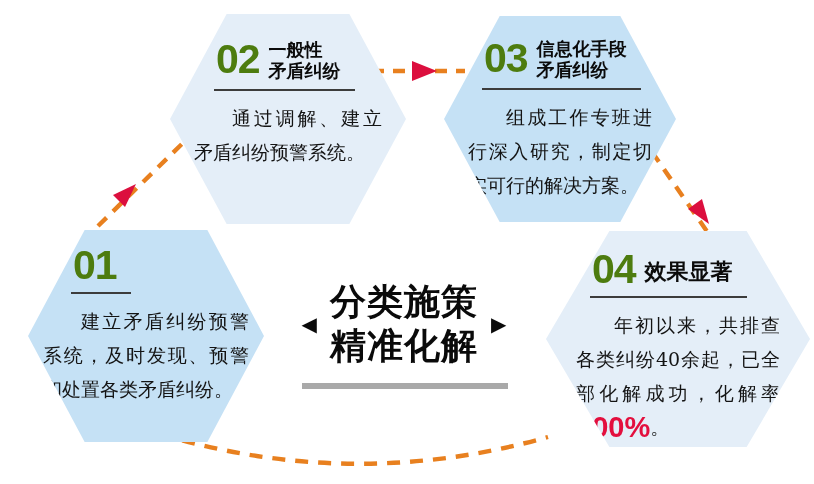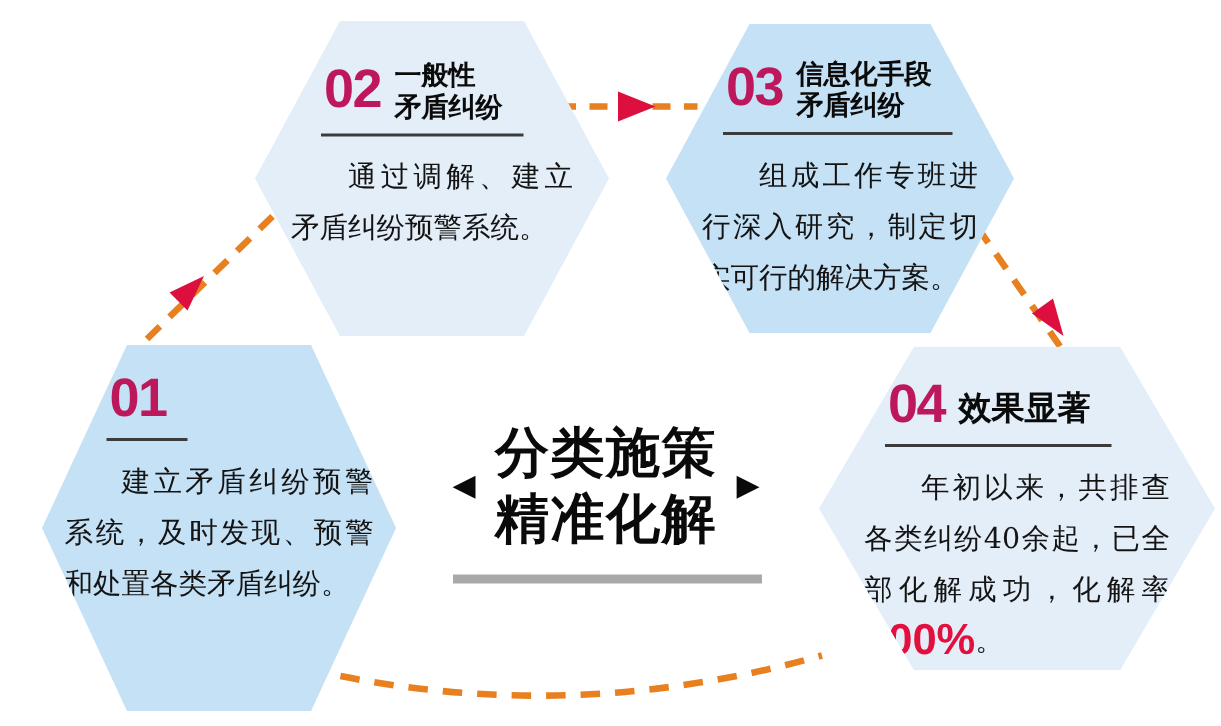--- a/index.html
+++ b/index.html
@@ -7,33 +7,33 @@
          font-family:"Liberation Sans",sans-serif;}
 
   
   .hex{position:absolute;clip-path:polygon(24% 0%,76% 0%,100% 50%,76% 100%,24% 100%,0% 50%);}
   .hex--light{background:#e4eef8;}
   .hex--medium{background:#c5e1f5;}
   .hex-content{position:absolute;inset:0;box-sizing:border-box;}
 
   .hex-header{display:inline-flex;align-items:flex-start;gap:9px;
               padding:0 14px 7px 2px;border-bottom:2px solid #3c3c3c;}
-  .hex-num{font-size:36px;font-weight:700;line-height:40px;color:#be185d;letter-spacing:-1px;}
+  .hex-num{font-size:41px;font-weight:700;line-height:40px;color:#4d7c0f;letter-spacing:-1px;}
   .hex-title{display:flex;flex-direction:column;font-size:18px;font-weight:700;
              line-height:21px;color:#0b0b0b;padding-top:1px;}
   .hex-header.single{align-items:center;}
   .hex-header.single .hex-title{font-size:22px;line-height:24px;padding-top:6px;}
 
   .hex-body{margin:10px 0 0;font-family:"DejaVu Serif",serif;font-size:19px;
             line-height:34px;color:#141414;text-align:justify;text-justify:inter-character;
             text-indent:2em;}
   .hl{font-family:"Liberation Sans",sans-serif;font-weight:700;font-size:29px;
       color:#e30f3e;line-height:1;vertical-align:-3px;}
 
-  #hex01{left:28px;top:230px;width:236px;height:244px;}
+  #hex01{left:28px;top:230px;width:236px;height:212px;}
   #hex01 .hex-content{padding:15px 15px 0;}
   #hex01 .hex-header{margin-left:28px;}
   #hex02{left:170px;top:14px;width:236px;height:210px;}
   #hex02 .hex-content{padding:25px 24px 0;}
   #hex02 .hex-header{margin-left:20px;}
   #hex03{left:444px;top:16px;width:232px;height:206px;}
   #hex03 .hex-content{padding:22px 24px 0;}
   #hex03 .hex-header{margin-left:14px;justify-content:flex-end;}
   #hex04{left:546px;top:231px;width:264px;height:216px;}
   #hex04 .hex-content{padding:18px 30px 0;}

